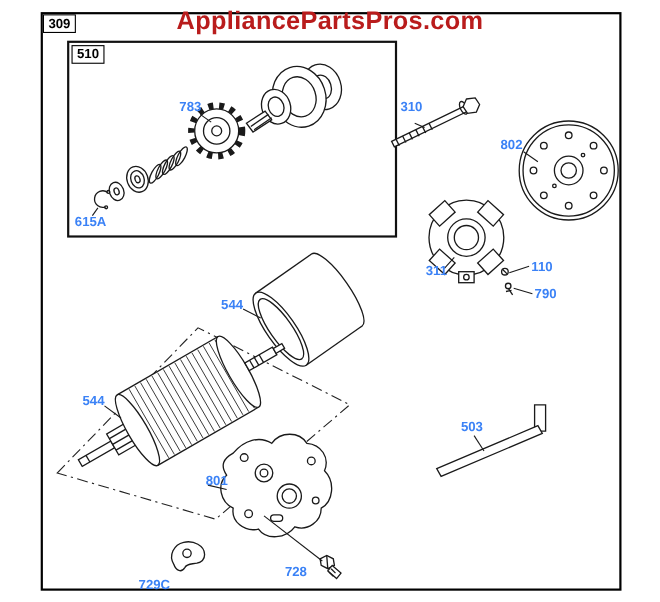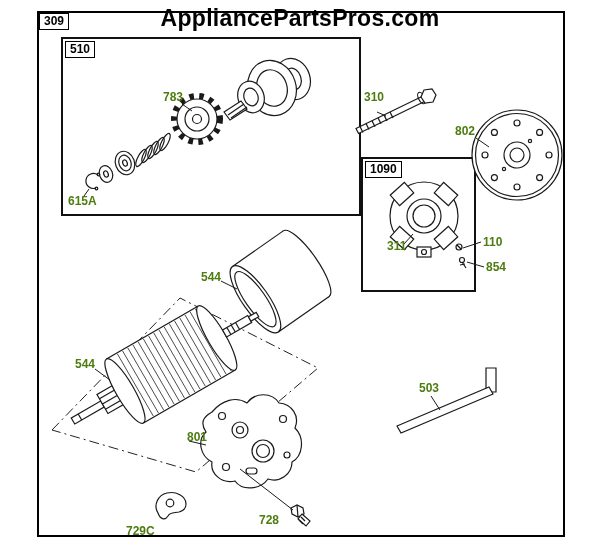--- a/index.html
+++ b/index.html
@@ -1,52 +1,49 @@
 <!DOCTYPE html>
 <html><head>
 <meta charset="utf-8">
 <style>
   html,body{margin:0;padding:0;background:#fff;}
   .stage{position:relative;width:600px;height:547px;background:#fff;overflow:hidden;
          font-family:"Liberation Sans",sans-serif;}
   .watermark{position:absolute;top:5px;left:0;right:0;text-align:center;
-             font-size:23px;font-weight:bold;color:#000000;letter-spacing:.3px;z-index:1;}
+             font-size:23px;font-weight:bold;color:#b91c1c;letter-spacing:.3px;z-index:1;}
   .frame{position:absolute;left:37px;top:11px;width:524px;height:522px;
          border:2px solid #000;z-index:0;background:transparent;}
   .inset{position:absolute;border:2px solid #111;z-index:0;}
   .inset-drive{left:61px;top:37px;width:257px;height:175px;padding-left:39px;}
   .inset-brush{left:361px;top:157px;width:111px;height:131px;}
   .idbox{position:absolute;left:2px;top:2px;display:inline-block;border:1.5px solid #000;
          background:#fff;font-size:12px;font-weight:bold;line-height:15px;padding:0 4px;z-index:3;}
   .badge309{left:39px;top:13px;}
   svg.art{position:absolute;left:0;top:0;z-index:2;pointer-events:none;}
-  .plabel{position:absolute;font-size:12px;font-weight:bold;color:#4d7c0f;z-index:4;white-space:nowrap;}
+  .plabel{position:absolute;font-size:12px;font-weight:bold;color:#3b82f6;z-index:4;white-space:nowrap;}
   .w{fill:#fff;stroke:#1a1a1a;stroke-width:1.2;}
   .n{fill:none;stroke:#1a1a1a;stroke-width:1.2;}
   .lam{fill:none;stroke:#1a1a1a;stroke-width:.7;}
   .dash{fill:none;stroke:#222;stroke-width:1;stroke-dasharray:10 4 2 4;}
   .leader{stroke:#1a1a1a;stroke-width:1;}
 </style>
 </head>
 <body>
 
 <div class="stage">
 
   <div class="watermark">AppliancePartsPros.com</div>
 
   <div class="frame"></div>
   <span class="idbox badge309">309</span>
 
   <div class="inset inset-drive">
     <span class="idbox">510</span>
   </div>
 
-  <div class="inset inset-brush">
-    <span class="idbox">1090</span>
-  </div>
 
   <svg class="art" width="600" height="547" viewBox="0 0 600 547">
 
     <polygon class="dash" points="52,430 180,298 318,368 196,472"></polygon>
 
     <g>
       <ellipse cx="293" cy="79" rx="17" ry="21" transform="rotate(-18 293 79)" class="w"></ellipse>
       <ellipse cx="293" cy="79" rx="8" ry="11" transform="rotate(-18 293 79)" class="n"></ellipse>
       <ellipse cx="272" cy="88" rx="24" ry="28" transform="rotate(-18 272 88)" class="w"></ellipse>
       <ellipse cx="272" cy="88" rx="15" ry="18.5" transform="rotate(-18 272 88)" class="n"></ellipse>
@@ -207,21 +204,21 @@
       <line class="leader" x1="240" y1="469" x2="293" y2="510"></line>
     </g>
   </svg>
 
   <span class="plabel" style="left:163px;top:90px">783</span>
   <span class="plabel" style="left:68px;top:194px">615A</span>
   <span class="plabel" style="left:364px;top:90px">310</span>
   <span class="plabel" style="left:455px;top:124px">802</span>
   <span class="plabel" style="left:387px;top:239px">311</span>
   <span class="plabel" style="left:483px;top:235px">110</span>
-  <span class="plabel" style="left:486px;top:260px">854</span>
+  <span class="plabel" style="left:486px;top:260px">790</span>
   <span class="plabel" style="left:201px;top:270px">544</span>
   <span class="plabel" style="left:75px;top:357px">544</span>
   <span class="plabel" style="left:419px;top:381px">503</span>
   <span class="plabel" style="left:187px;top:430px">801</span>
   <span class="plabel" style="left:126px;top:524px">729C</span>
   <span class="plabel" style="left:259px;top:513px">728</span>
 
 </div>
 
 </body></html>

